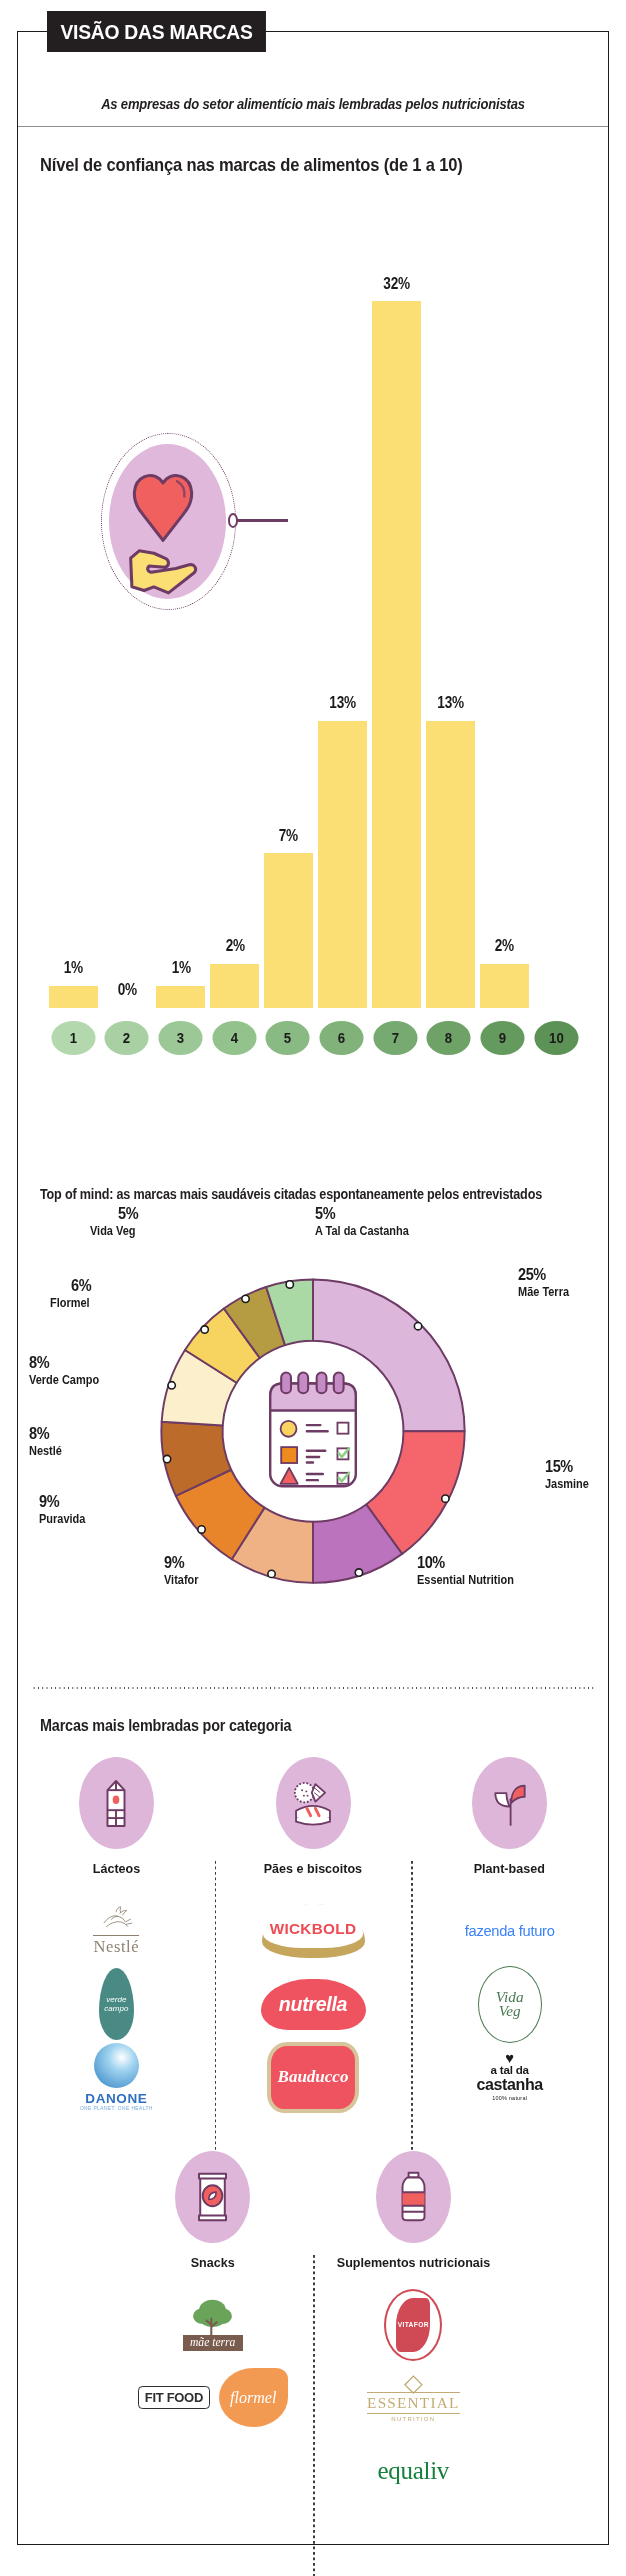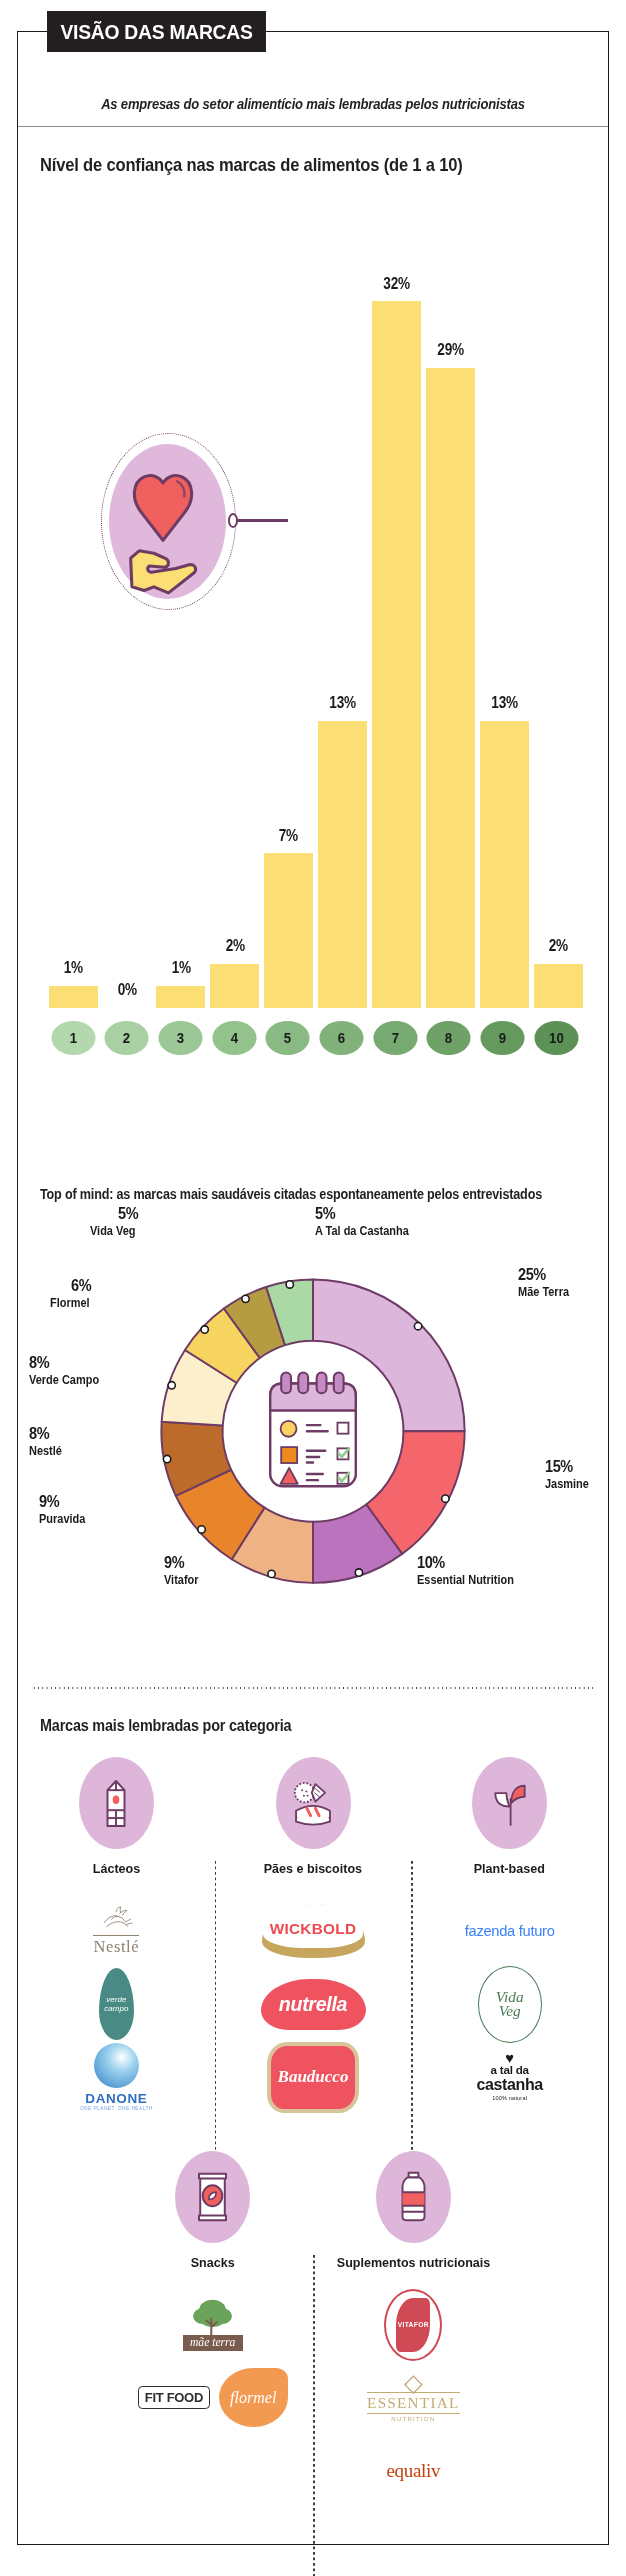--- a/index.html
+++ b/index.html
@@ -307,21 +307,21 @@
   .lg-flormel { width:69px;height:59px;background:#f39a52;border-radius:50% 18% 50% 50%;
        display:flex;align-items:center;justify-content:center;color:#fff;font-size:16px;font-style:italic;font-family:"Liberation Serif",serif;}
   .lg-vitafor { width:58px;height:72px;border:2.4px solid #cf4a55;border-radius:50%;
        display:flex;align-items:center;justify-content:center;position:relative;}
   .lg-vitafor .inner{width:34px;height:54px;background:#cf4a55;border-radius:50% 12% 50% 12%;display:flex;align-items:center;justify-content:center;}
   .lg-vitafor .nm{color:#fff;font-size:6.7px;font-weight:700;letter-spacing:0.3px;}
   .lg-essential { display:flex;flex-direction:column;align-items:center;color:#c4ab74;}
   .lg-essential .mk{font-size:24.5px;line-height:0.8;}
   .lg-essential .l1{font-size:15.3px;letter-spacing:1.2px;font-family:"Liberation Serif",serif;border-top:0.6px solid #c4ab74;border-bottom:0.6px solid #c4ab74;padding:0.6px 0;}
   .lg-essential .l2{font-size:6.1px;letter-spacing:1.2px;margin-top:1.8px;}
-  .lg-equaliv { color:#c2410c;font-size:19px;letter-spacing:-0.3px;font-family:"Liberation Serif",serif;}
+  .lg-equaliv { color:#15803d;font-size:25px;letter-spacing:-0.3px;font-family:"Liberation Serif",serif;}
 </style>
 </head>
 <body>
 
 <div class="page">
   <div class="frame">
 
     <div class="header-block">
       <div class="title-tag">VISÃO DAS MARCAS</div>
       <div class="subtitle">As empresas do setor alimentício mais lembradas pelos nutricionistas</div>
@@ -367,24 +367,20 @@
             <div class="bar-label" style="bottom: 159px; position: absolute;">7%</div>
             <div class="bar" style="background: rgb(251, 223, 116); height: 155px;"></div>
           </div>
           <div class="barcol">
             <div class="bar-label" style="bottom: 292px; position: absolute;">13%</div>
             <div class="bar" style="background: rgb(251, 223, 116); height: 287px;"></div>
           </div>
           <div class="barcol">
             <div class="bar-label" style="bottom: 711px; position: absolute;">32%</div>
             <div class="bar" style="background: rgb(251, 223, 116); height: 707px;"></div>
-          </div>
-          <div class="barcol">
-            <div class="bar-label" style="bottom: 645px; position: absolute;">29%</div>
-            <div class="bar" style="background: rgb(251, 223, 116); height: 640px;"></div>
           </div>
           <div class="barcol">
             <div class="bar-label" style="bottom: 292px; position: absolute;">13%</div>
             <div class="bar" style="background: rgb(251, 223, 116); height: 287px;"></div>
           </div>
           <div class="barcol">
             <div class="bar-label" style="bottom: 49px; position: absolute;">2%</div>
             <div class="bar" style="background: rgb(251, 223, 116); height: 44px;"></div>
           </div>
         </div>

